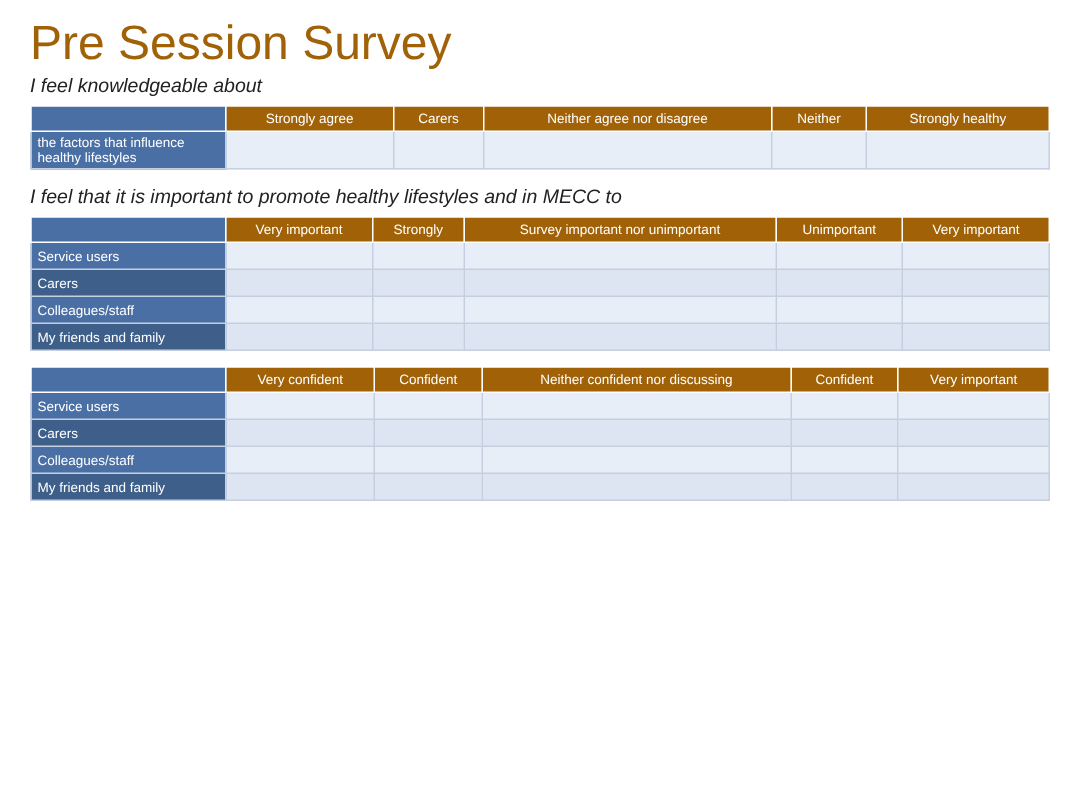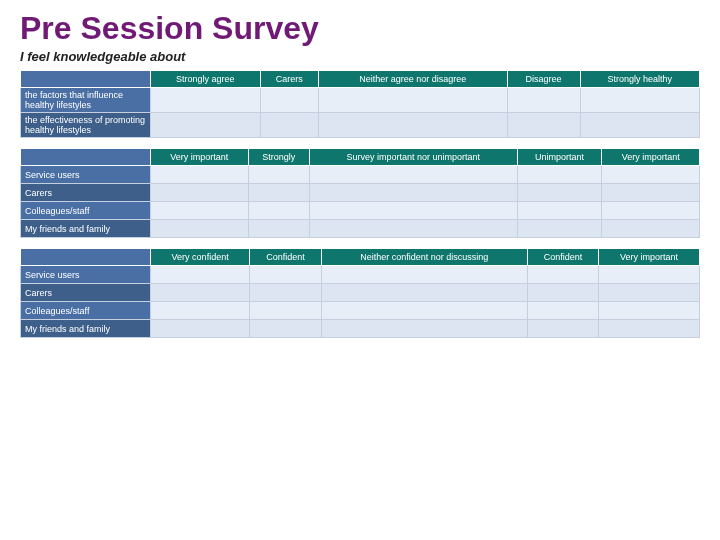--- a/index.html
+++ b/index.html
@@ -6,41 +6,40 @@
     body {
       font-family: Arial, sans-serif;
       background: #fff;
       width: 720px;
       height: 540px;
       overflow: hidden;
       padding: 10px 20px;
     }
     h1 {
       font-size: 32px;
-      font-weight: bold;
-      color: #701a75;
+      font-weight: normal;
+      color: #a16207;
       margin-bottom: 2px;
     }
     .subtitle {
       font-size: 13px;
       color: #222;
       margin-bottom: 6px;
       font-style: italic;
-      font-weight: bold;
     }
     .section {
       margin-bottom: 10px;
     }
     table {
       width: 100%;
       border-collapse: collapse;
       font-size: 9px;
     }
     th {
-      background: #0f766e;
+      background: #a16207;
       color: #fff;
       padding: 3px 4px;
       text-align: center;
       font-weight: normal;
       vertical-align: middle;
       border: 1px solid #fff;
     }
     th.empty {
       background: #4a6fa5;
       width: 130px;
@@ -77,46 +76,39 @@
 
 <div class="section">
   <div class="subtitle">I feel knowledgeable about</div>
   <table>
     <thead>
       <tr>
         <th class="empty"></th>
         <th>Strongly agree</th>
         <th>Carers</th>
         <th>Neither agree nor disagree</th>
-        <th>Disagree</th>
+        <th>Neither</th>
         <th>Strongly healthy</th>
       </tr>
     </thead>
     <tbody>
       <tr>
         <td class="row-label">the factors that influence healthy lifestyles</td>
-        <td class="response-cell"></td>
-        <td class="response-cell"></td>
-        <td class="response-cell"></td>
-        <td class="response-cell"></td>
-        <td class="response-cell"></td>
-      </tr>
-      <tr>
-        <td class="row-label">the effectiveness of promoting healthy lifestyles</td>
         <td class="response-cell"></td>
         <td class="response-cell"></td>
         <td class="response-cell"></td>
         <td class="response-cell"></td>
         <td class="response-cell"></td>
       </tr>
     </tbody>
   </table>
 </div>
 
 <div class="section">
+  <div class="subtitle">I feel that it is important to promote healthy lifestyles and in MECC to</div>
   <table>
     <thead>
       <tr>
         <th class="empty"></th>
         <th>Very important</th>
         <th>Strongly</th>
         <th>Survey important nor unimportant</th>
         <th>Unimportant</th>
         <th>Very important</th>
       </tr>

